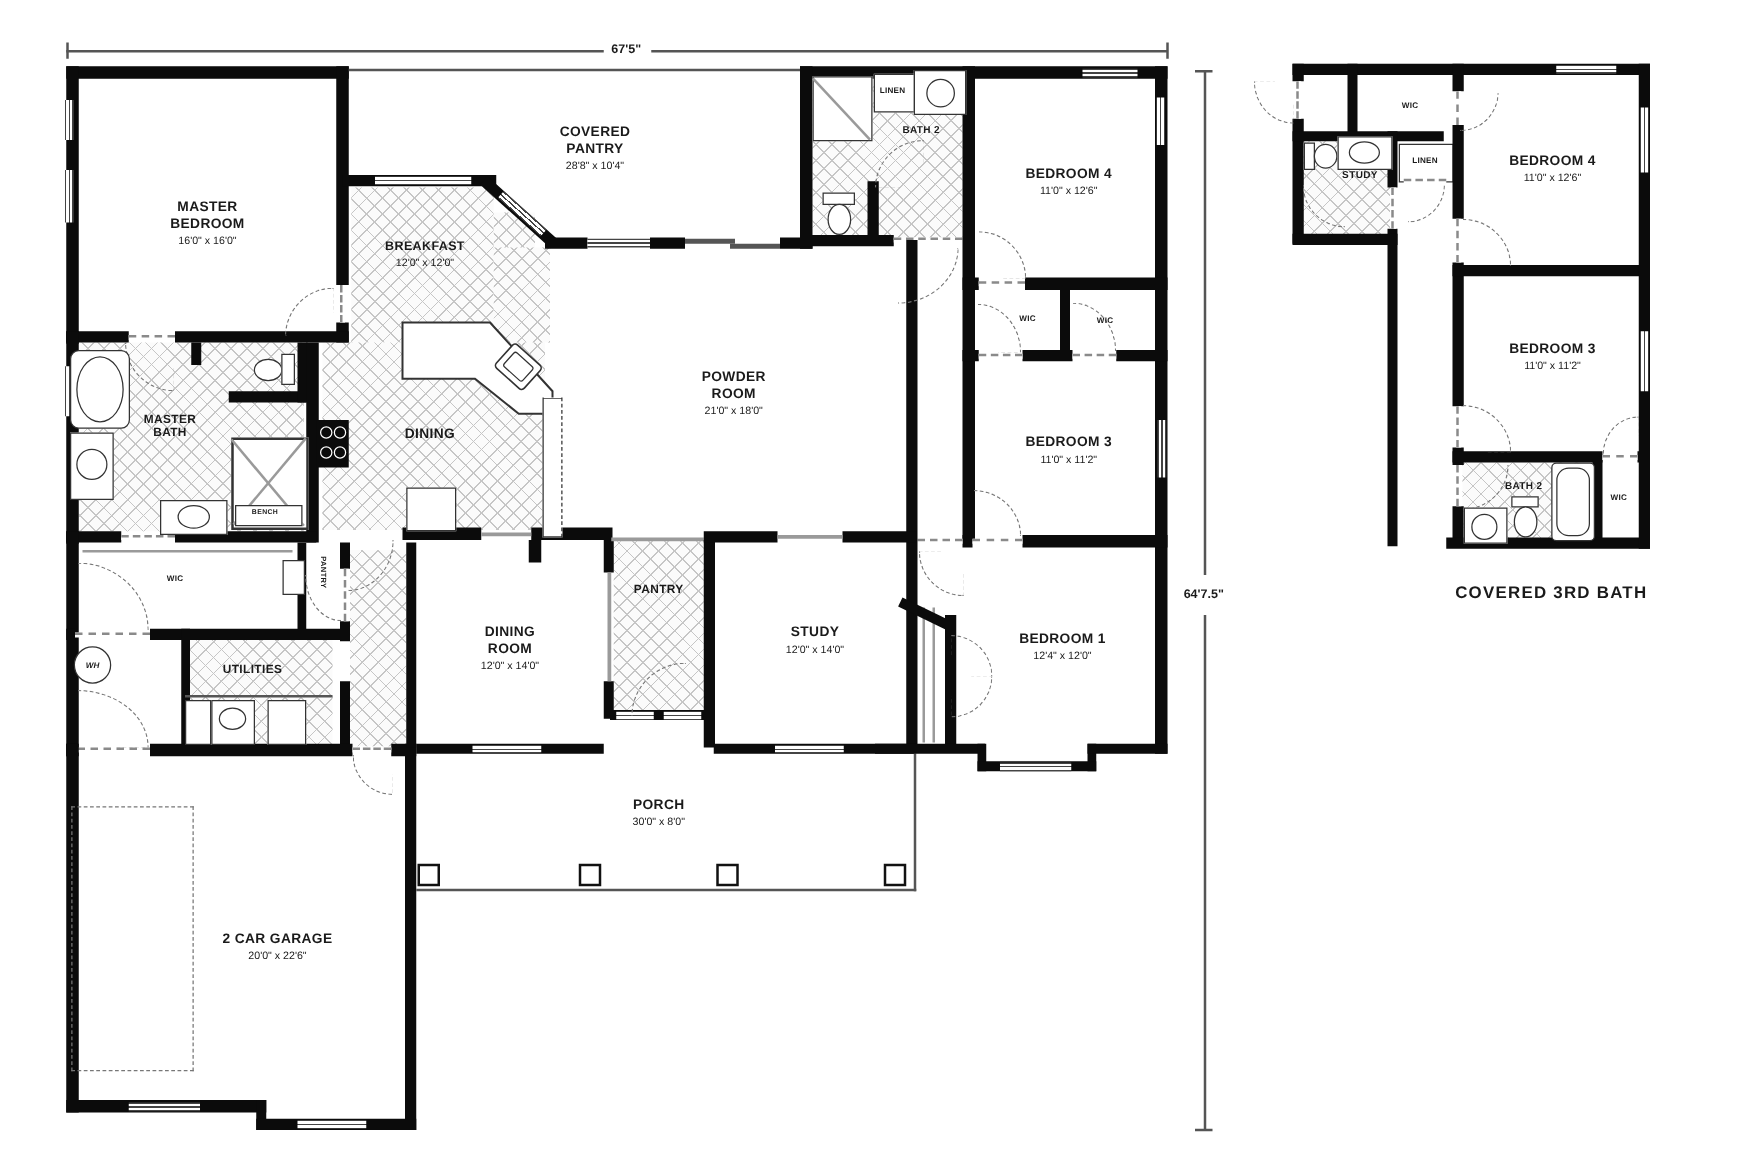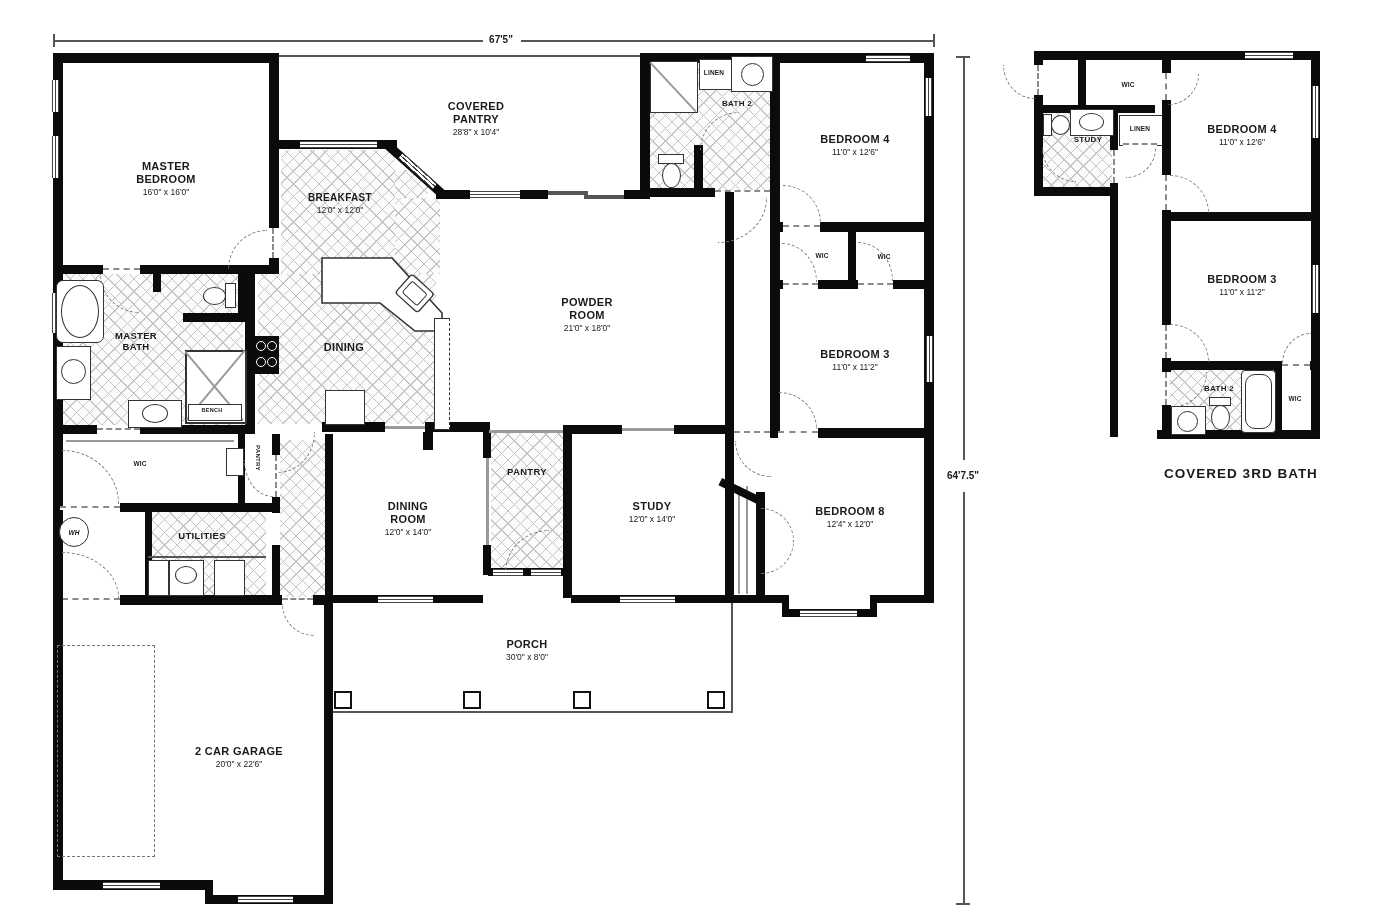--- a/index.html
+++ b/index.html
@@ -326,28 +326,28 @@
       <span class="dm">12'0" x 14'0"</span>
     </div>
     <div class="lbl s9" style="left:497px;top:466px;width:60px">
       <span class="nm">PANTRY</span>
     </div>
     <div class="lbl" style="left:602px;top:500px;width:100px">
       <span class="nm">STUDY</span>
       <span class="dm">12'0" x 14'0"</span>
     </div>
     <div class="lbl" style="left:800px;top:505px;width:100px">
-      <span class="nm">BEDROOM 8</span>
+      <span class="nm">BEDROOM 1</span>
       <span class="dm">12'4" x 12'0"</span>
     </div>
     <div class="lbl" style="left:487px;top:638px;width:80px">
       <span class="nm">PORCH</span>
       <span class="dm">30'0" x 8'0"</span>
     </div>
-    <div class="lbl" style="left:169px;top:745px;width:140px">
+    <div class="lbl" style="left:152px;top:745px;width:140px">
       <span class="nm">2 CAR GARAGE</span>
       <span class="dm">20'0" x 22'6"</span>
     </div>
   </div>
 
   <div>
 
     <i class="hx" style="left:1042px;top:113px;width:70px;height:76px"></i>
     <i class="hx" style="left:1170px;top:370px;width:106px;height:62px"></i>
 

